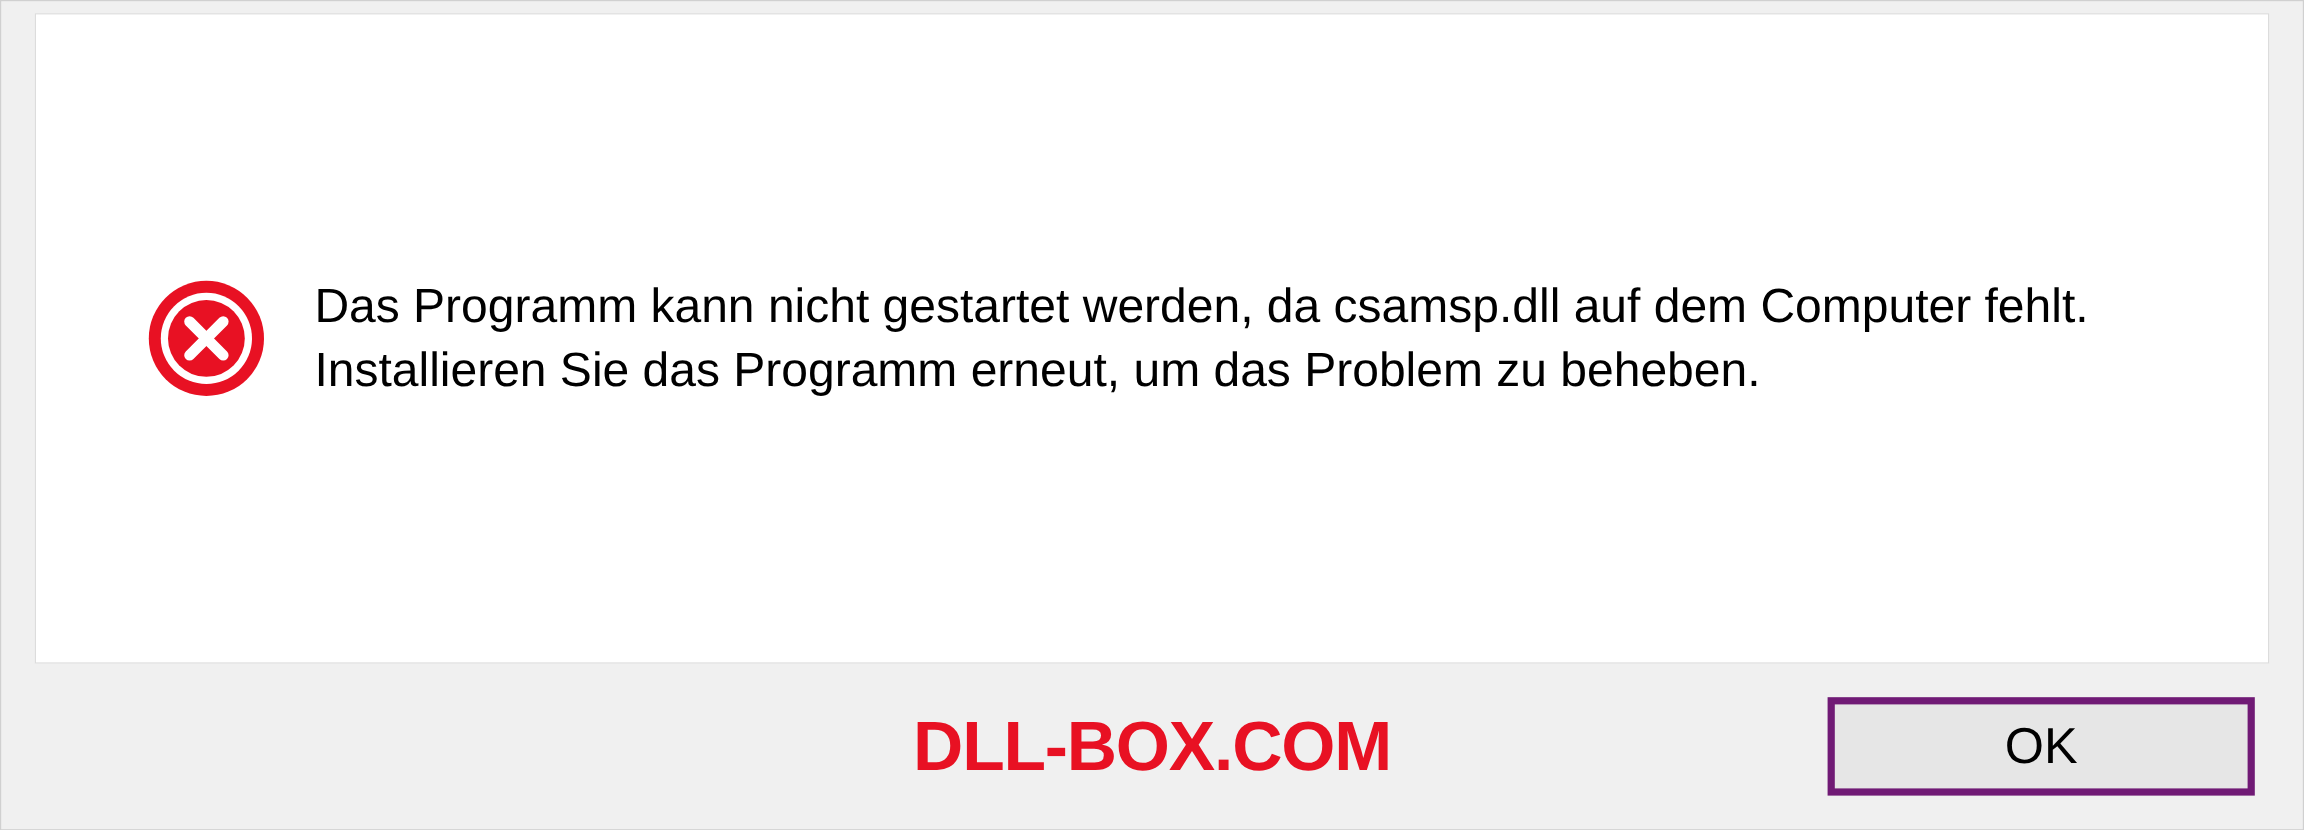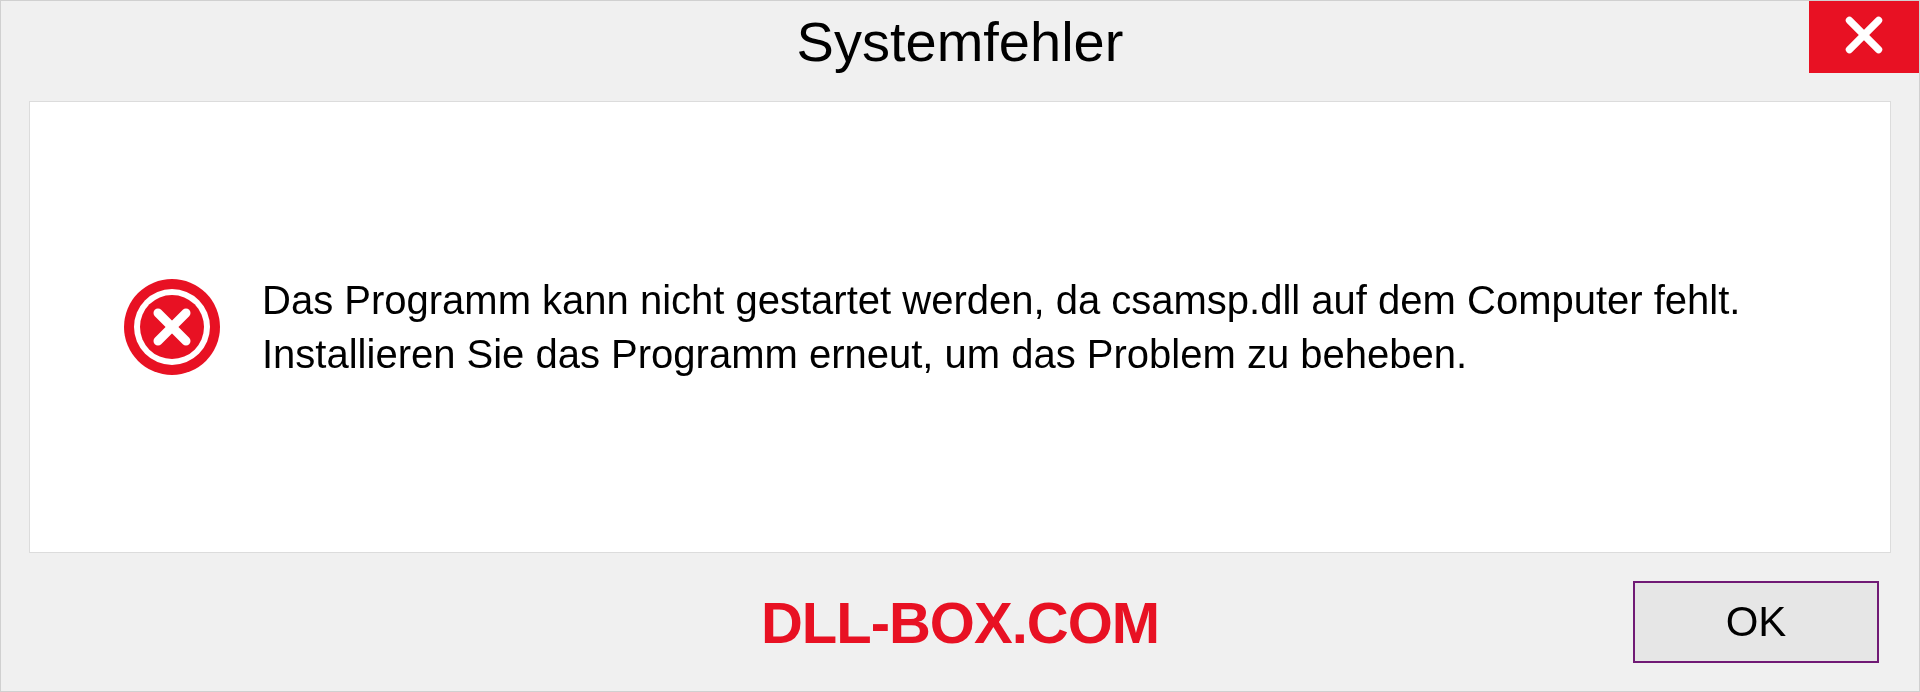--- a/index.html
+++ b/index.html
@@ -84,47 +84,36 @@
       position: absolute;
       left: 50%;
       transform: translateX(-50%);
       font-size: 58px;
       font-weight: 700;
       color: #e81123;
       letter-spacing: -1px;
       font-family: Arial, sans-serif;
     }
     .ok-btn {
-      width: 246px;
+      width: 356px;
       height: 82px;
       background: #e6e6e6;
-      border: 2px solid #701a75;
+      border: 6px solid #701a75;
       font-size: 42px;
       font-weight: 400;
       color: #000;
       cursor: pointer;
       font-family: inherit;
     }
   </style>
 </head>
 <body>
 
 <div class="dialog">
 
-  <div class="titlebar">
-    <div class="title">Systemfehler</div>
-    <div class="close-btn">
-      <span>
-        <svg viewBox="0 0 24 24" fill="none" stroke="#ffffff" stroke-width="3.5" stroke-linecap="round">
-          <line x1="5" y1="5" x2="19" y2="19"></line>
-          <line x1="19" y1="5" x2="5" y2="19"></line>
-        </svg>
-      </span>
-    </div>
-  </div>
 
   <div class="content-area">
     <div class="error-icon">
       <svg viewBox="0 0 100 100">
         <circle cx="50" cy="50" r="48" fill="#e81123"></circle>
         <circle cx="50" cy="50" r="38" fill="#ffffff"></circle>
         <circle cx="50" cy="50" r="32" fill="#e81123"></circle>
         <line x1="36" y1="36" x2="64" y2="64" stroke="#ffffff" stroke-width="9" stroke-linecap="round"></line>
         <line x1="64" y1="36" x2="36" y2="64" stroke="#ffffff" stroke-width="9" stroke-linecap="round"></line>
       </svg>

